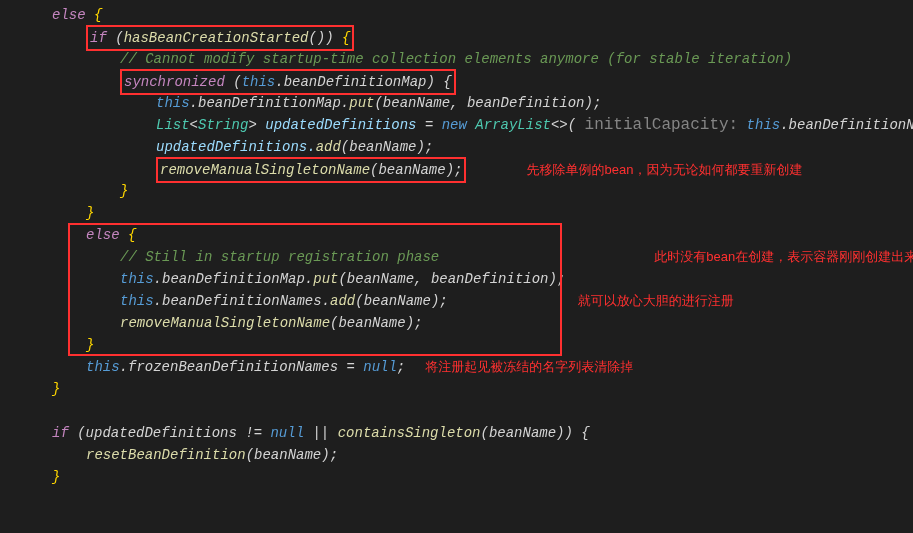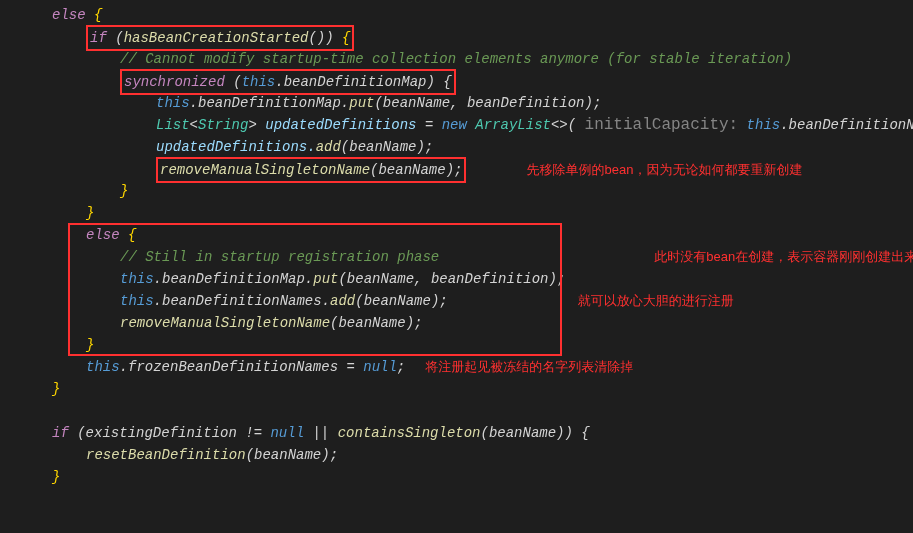--- a/index.html
+++ b/index.html
@@ -96,21 +96,21 @@
 <div class="line indent3"><span class="method">removeManualSingletonName</span><span>(beanName);</span></div>
 
 <div class="line indent2"><span class="brace">}</span></div>
 
 <div class="line indent2"><span class="this">this</span><span>.frozenBeanDefinitionNames = </span><span class="null">null</span>;<span class="annot" style="margin-left:20px">将注册起见被冻结的名字列表清除掉</span></div>
 
 <div class="line indent1"><span class="brace">}</span></div>
 
 <div class="line">&nbsp;</div>
 
-<div class="line indent1"><span class="kw">if</span> <span>(existingDefinition != </span><span class="null">null</span><span> || </span><span class="method">containsSingleton</span><span>(beanName)) {</span></div>
+<div class="line indent1"><span class="kw">if</span> <span>(updatedDefinitions != </span><span class="null">null</span><span> || </span><span class="method">containsSingleton</span><span>(beanName)) {</span></div>
 
 <div class="line indent2"><span class="method">resetBeanDefinition</span><span>(beanName);</span></div>
 
 <div class="line indent1"><span class="brace">}</span></div>
 
 <div class="line indent0"></div>
 
 </div>
 
 </body></html>

